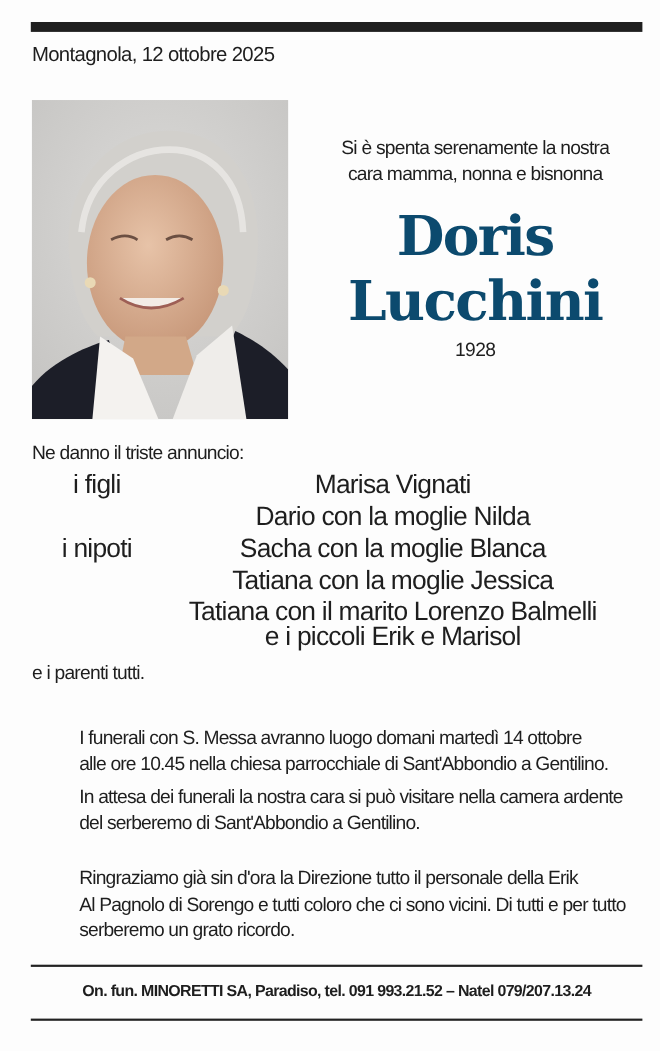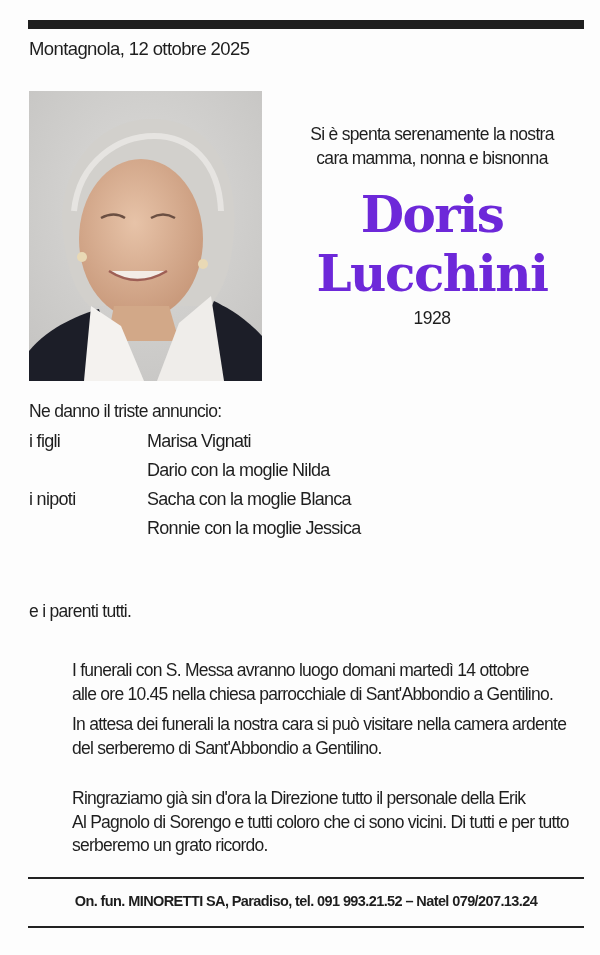--- a/index.html
+++ b/index.html
@@ -12,27 +12,27 @@
     .dateline { position: absolute; left: 29px; top: 38px; font-size: 18.5px; letter-spacing: -0.6px; }
     .photo {
       position: absolute; left: 29px; top: 91px; width: 233px; height: 290px; overflow: hidden;
       background: linear-gradient(180deg, #d6d5d3 0%, #cfcecc 60%, #c9c8c6 100%);
     }
     .photo svg { display: block; }
     .intro { position: absolute; left: 282px; top: 122px; width: 300px; text-align: center; font-size: 17.5px; line-height: 24px; letter-spacing: -0.7px; }
     .name {
       position: absolute; left: 282px; width: 300px; text-align: center;
       font-family: "DejaVu Serif", "Liberation Serif", serif; font-weight: bold;
-      font-size: 50px; letter-spacing: -1.5px; line-height: 58px; color: #6d28d9;
+      font-size: 50px; letter-spacing: -1.5px; line-height: 58px; color: #0c4a6e;
     }
     .name.first { top: 186px; }
     .name.last { top: 245px; }
     .year { position: absolute; left: 282px; top: 308px; width: 300px; text-align: center; font-size: 17.5px; letter-spacing: -0.5px; }
     .announce { position: absolute; left: 29px; top: 401px; font-size: 17.5px; letter-spacing: -0.7px; }
-    .family { position: absolute; left: 29px; top: 430px; font-size: 18px; letter-spacing: -0.7px; }
+    .family { position: absolute; left: 29px; top: 430px; font-size: 24px; letter-spacing: -0.7px; text-align: center; }
     .frow { display: flex; height: 29px; line-height: 22px; }
     .frow.wrap { height: auto; }
     .frole { width: 118px; flex: none; }
     .fname { width: 420px; }
     .closing { position: absolute; left: 29px; top: 601px; font-size: 17.5px; letter-spacing: -0.7px; }
     .para { position: absolute; left: 29px; width: 560px; font-size: 17.5px; line-height: 23.5px; letter-spacing: -0.75px; margin-left: 43px; }
     .p1 { top: 659px; }
     .p2 { top: 713px; }
     .p3 { top: 787px; }
     .rule { position: absolute; left: 28px; width: 556px; height: 1.5px; background: #222; }
@@ -104,24 +104,28 @@
   <div class="frow">
     <span class="frole"></span>
     <span class="fname">Dario con la moglie Nilda</span>
   </div>
   <div class="frow">
     <span class="frole">i nipoti</span>
     <span class="fname">Sacha con la moglie Blanca</span>
   </div>
   <div class="frow">
     <span class="frole"></span>
-    <span class="fname">Ronnie con la moglie Jessica</span>
+    <span class="fname">Tatiana con la moglie Jessica</span>
   </div>
   <div class="frow wrap">
     <span class="frole"></span>
+    <span class="fname">
+      <div>Tatiana con il marito Lorenzo Balmelli</div>
+      <div>e i piccoli Erik e Marisol</div>
+    </span>
   </div>
 </div>
 
 <div class="closing">e i parenti tutti.</div>
 
 <div class="para p1">
   <div>I funerali con S. Messa avranno luogo domani martedì 14 ottobre</div>
   <div>alle ore 10.45 nella chiesa parrocchiale di Sant'Abbondio a Gentilino.</div>
 </div>
 

